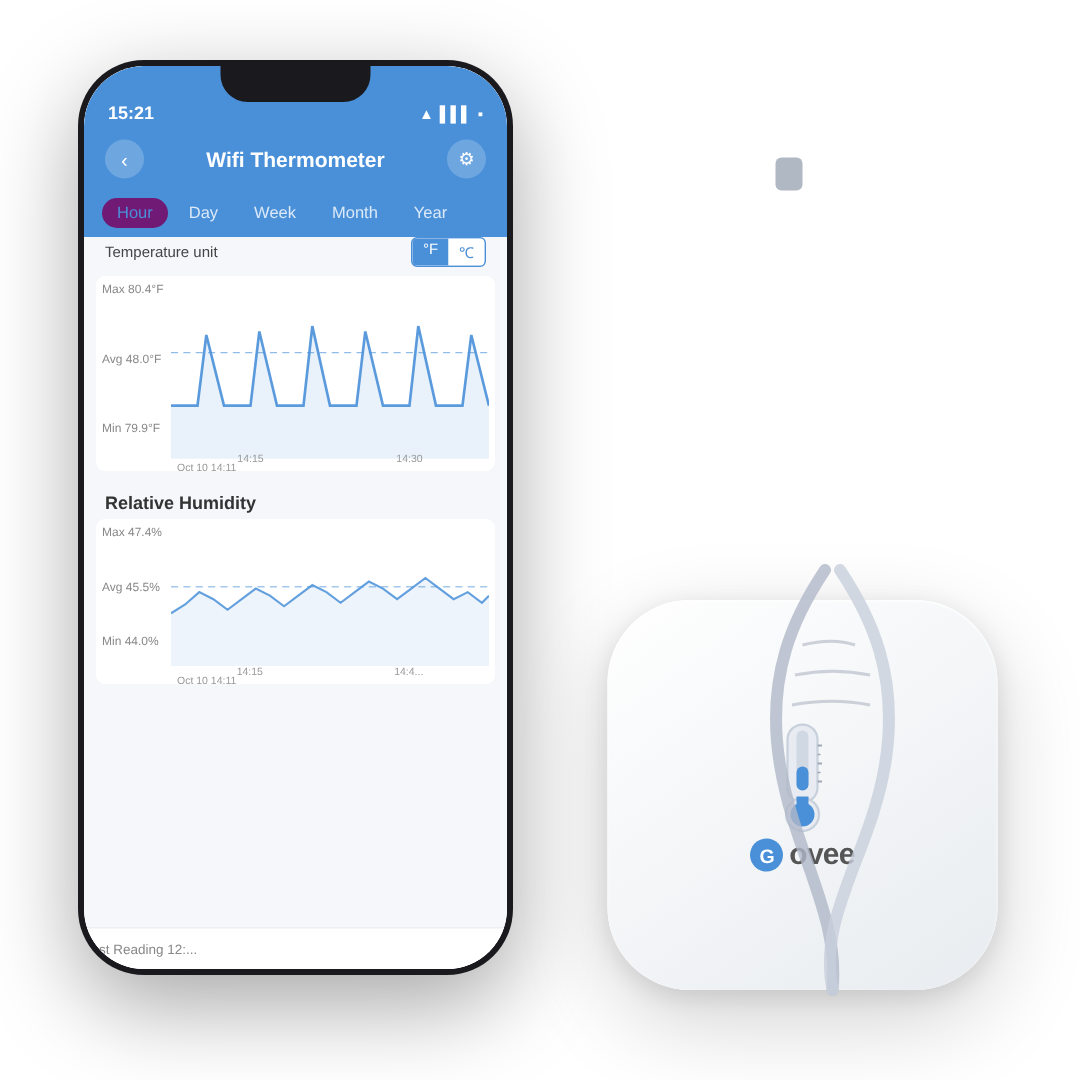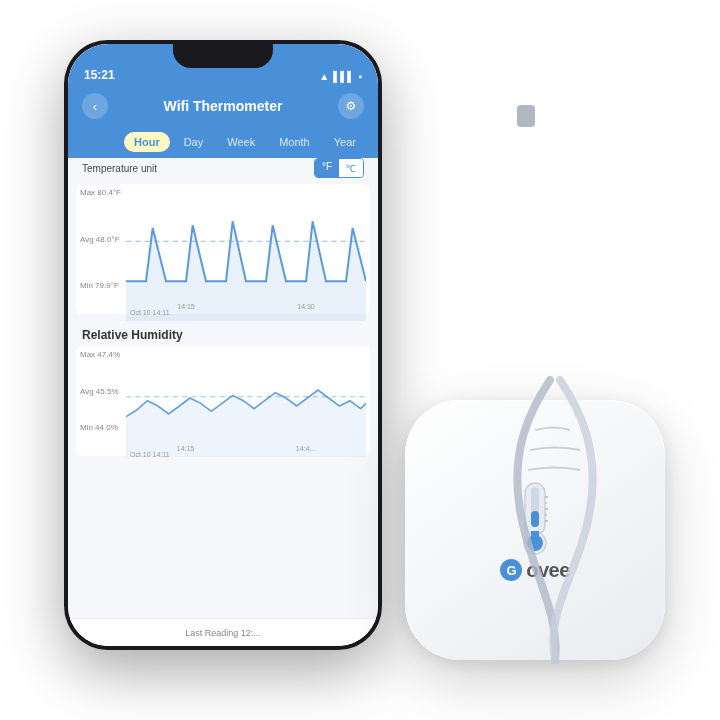--- a/index.html
+++ b/index.html
@@ -17,23 +17,23 @@
     .scene {
       position: relative;
       width: 720px;
       height: 720px;
       background: #fff;
     }
 
     
     .phone {
       position: absolute;
-      left: 64px;
+      left: 52px;
       top: 40px;
-      width: 318px;
+      width: 290px;
       height: 610px;
       background: #1a1a1e;
       border-radius: 44px;
       box-shadow: 0 20px 60px rgba(0,0,0,0.35);
       overflow: hidden;
       z-index: 2;
     }
 
     .phone-inner {
       position: absolute;
@@ -146,24 +146,23 @@
       z-index: 7;
     }
     .tab-item {
       padding: 4px 10px;
       border-radius: 14px;
       font-size: 11px;
       color: rgba(255,255,255,0.8);
       font-weight: 500;
     }
     .tab-item.active {
-      background: #fef9c3;
+      background: #701a75;
       color: #4a90d9;
-      font-weight: 700;
-      margin-left: 44px;
+      font-weight: 400;
     }
 
     
     .content {
       position: absolute;
       top: 114px;
       left: 0; right: 0; bottom: 0;
       background: #f5f7fb;
       border-radius: 0 0 36px 36px;
       overflow: hidden;
@@ -289,21 +288,21 @@
 
     
     .last-reading {
       position: absolute;
       bottom: 0;
       left: 0; right: 0;
       height: 28px;
       background: rgba(255,255,255,0.95);
       display: flex;
       align-items: center;
-      justify-content: center;
+      justify-content: flex-start;
       font-size: 9px;
       color: #888;
       border-top: 1px solid #eee;
     }
 
     
     .govee-device {
       position: absolute;
       right: 55px;
       bottom: 60px;

